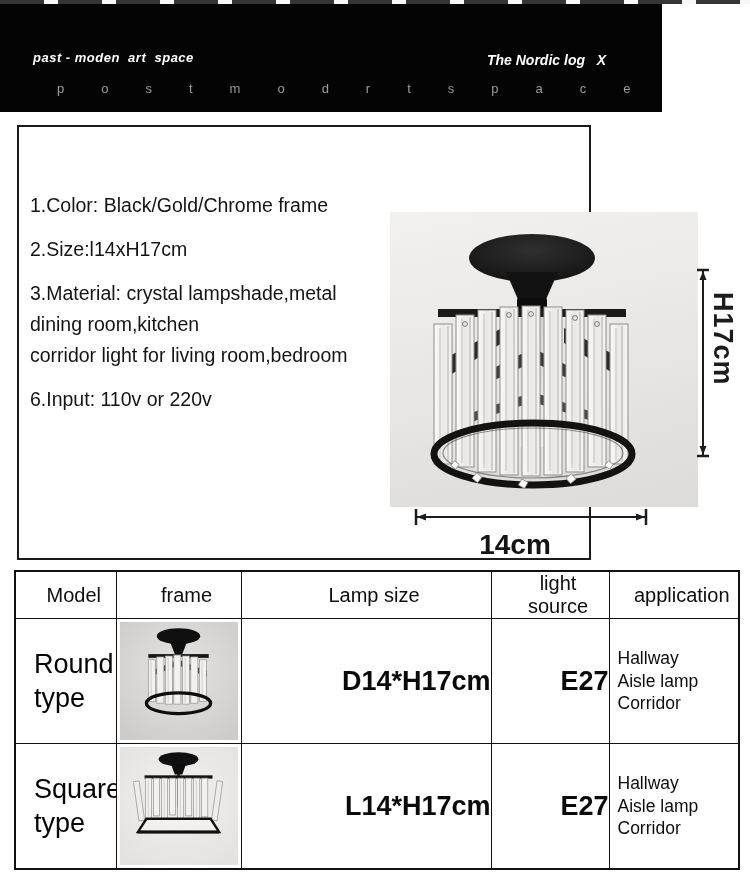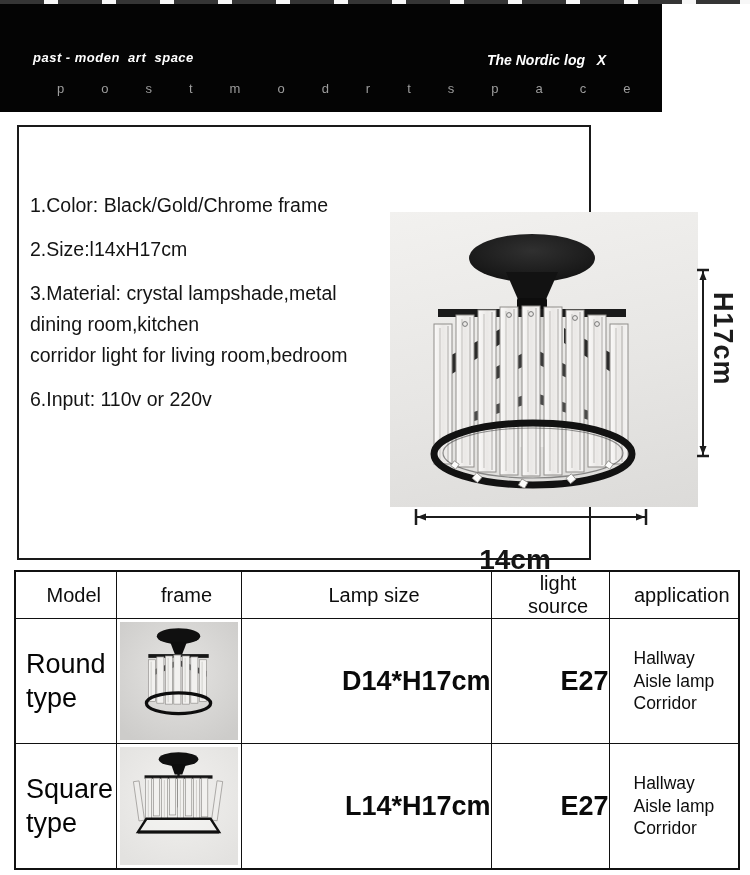--- a/index.html
+++ b/index.html
@@ -26,35 +26,35 @@
   
   .photo { position:absolute; left:371px; top:85px; width:308px; height:295px;
     background:linear-gradient(168deg,#f2f1ef 0%,#e7e6e4 55%,#dcdbd9 100%); }
   .photo svg { display:block; width:100%; height:100%; }
 
   
   .vdim-line { position:absolute; left:678px; top:140px; }
   .vdim-label { position:absolute; left:688px; top:165px; height:200px; writing-mode:vertical-rl;
     font-size:27px; font-weight:bold; color:#1c1c1c; letter-spacing:1px; }
   .hdim { position:absolute; left:394px; top:382px; width:236px; text-align:center; }
-  .hdim-label { font-size:28px; font-weight:bold; color:#141414; padding-right:32px; margin-top:15px; }
+  .hdim-label { font-size:28px; font-weight:bold; color:#141414; padding-right:32px; margin-top:0; }
 
   
   table.spec-table { position:absolute; left:14px; top:570px; width:724px; border-collapse:collapse;
     table-layout:fixed; border:2px solid #111; }
   .spec-table th, .spec-table td { border:1px solid #111; overflow:hidden;padding-left:16px; }
   .spec-table th { font-size:20px; font-weight:normal; text-align:center; height:47px; color:#0d0d0d; }
-  td.model-cell { font-size:27px; line-height:34px; padding-left:10px; color:#050505; vertical-align:middle; }
+  td.model-cell { font-size:27px; line-height:34px; padding-left:18px; color:#050505; vertical-align:middle; }
   td.photo-cell { padding:3px; vertical-align:middle; }
   .tphoto { width:100%; height:100%; }
   .tphoto svg { display:block; width:100%; height:100%; }
   .tphoto.round { background:radial-gradient(circle at 50% 42%,#e5e4e2 0%,#cdccca 90%); }
   .tphoto.square { background:radial-gradient(circle at 50% 42%,#f2f1ef 0%,#e3e2e0 90%); }
   td.size-cell, td.source-cell { text-align:right; font-size:27px; font-weight:bold; color:#0a0a0a; vertical-align:middle; }
-  td.app-cell { font-size:17.5px; line-height:22.5px; padding-left:24px; color:#0d0d0d; vertical-align:middle; }
+  td.app-cell { font-size:17.5px; line-height:22.5px; padding-left:8px; color:#0d0d0d; vertical-align:middle; }
   tr.row-1 { height:125px; }
   tr.row-2 { height:110px; }
 </style>
 </head>
 <body>
 
 <div class="top-dashes"></div>
 
 <div class="header">
   <div class="brand-left">past - moden  art  space</div>

